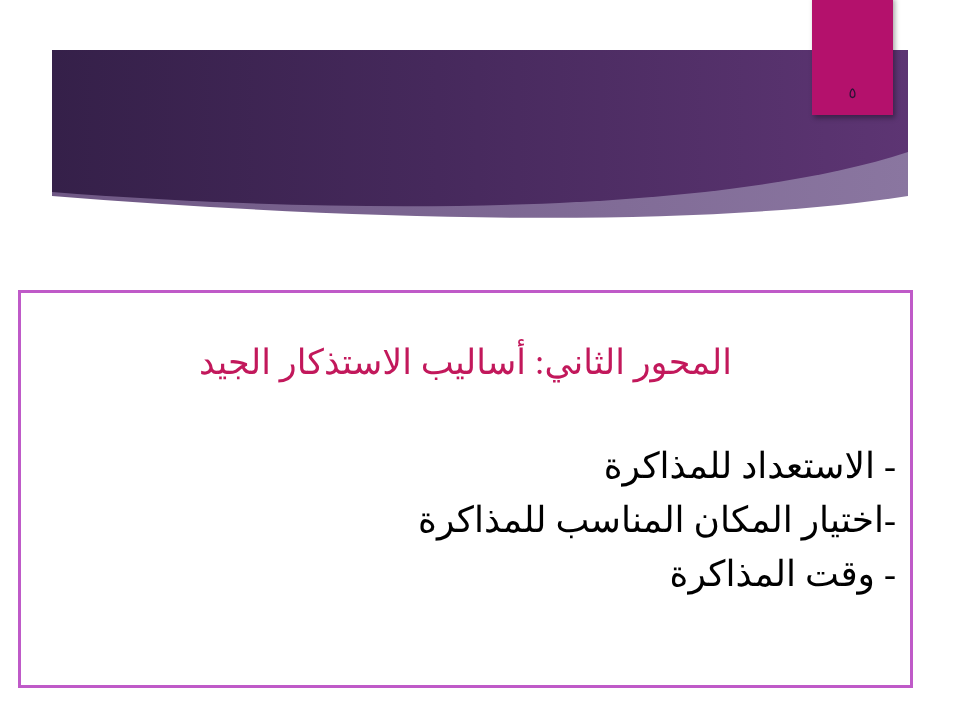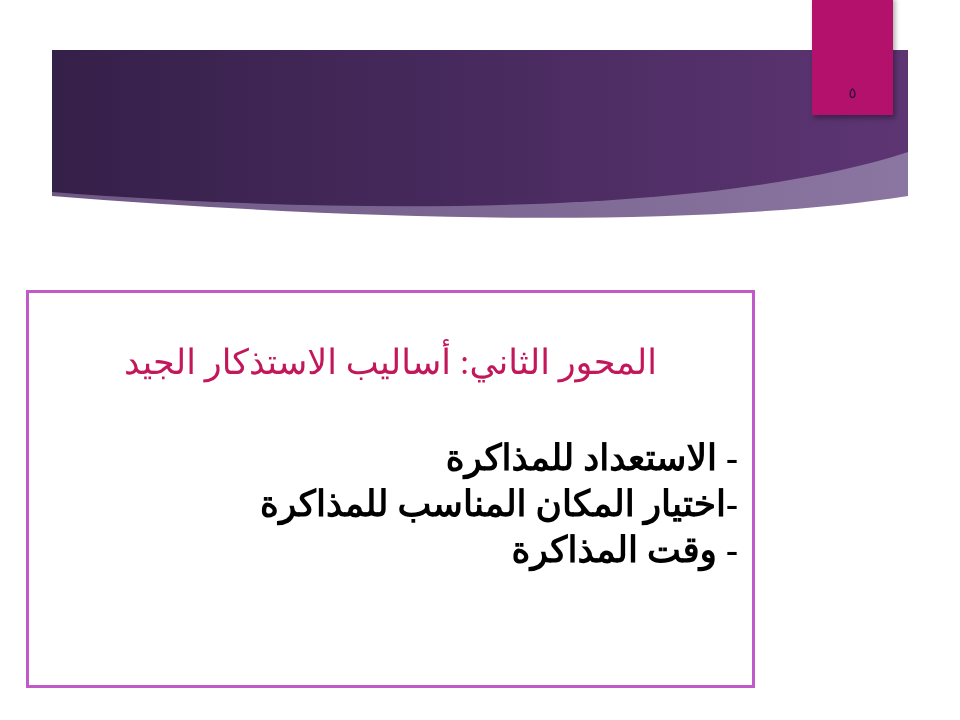--- a/index.html
+++ b/index.html
@@ -60,23 +60,23 @@
     text-align: center;
     color: #2a1436;
     font-size: 15px;
     line-height: 1;
     font-family: "Liberation Serif", "DejaVu Serif", serif;
   }
 
   
   #content-box {
     position: absolute;
-    left: 26px;
+    left: 18px;
     top: 290px;
-    width: 729px;
+    width: 895px;
     height: 398px;
     border: 3px solid #bf5ac8;
     background: transparent;
     box-sizing: border-box;
     z-index: 3;
   }
 
   #content-title {
     position: absolute;
     left: 0;
@@ -97,25 +97,26 @@
     right: 14px;
     top: 142px;
     margin: 0;
     padding: 0;
     list-style: none;
     text-align: right;
   }
   #bullet-list li {
     display: block;
     color: #000000;
-    font-weight: bold;
+    font-weight: normal;
     font-size: 36px;
     line-height: 1.28;
     white-space: nowrap;
     font-family: "Liberation Serif", "DejaVu Serif", serif;
+    margin-top: 8px;
   }
 </style>
 </head>
 <body>
 
 <div id="slide">
 
   <div id="header-banner">
     <svg viewBox="0 0 960 250" xmlns="http://www.w3.org/2000/svg" aria-hidden="true">
       <defs>

